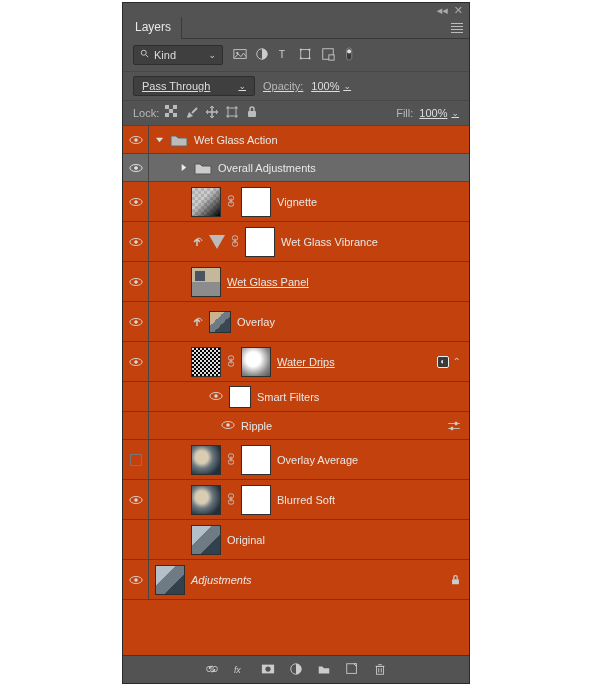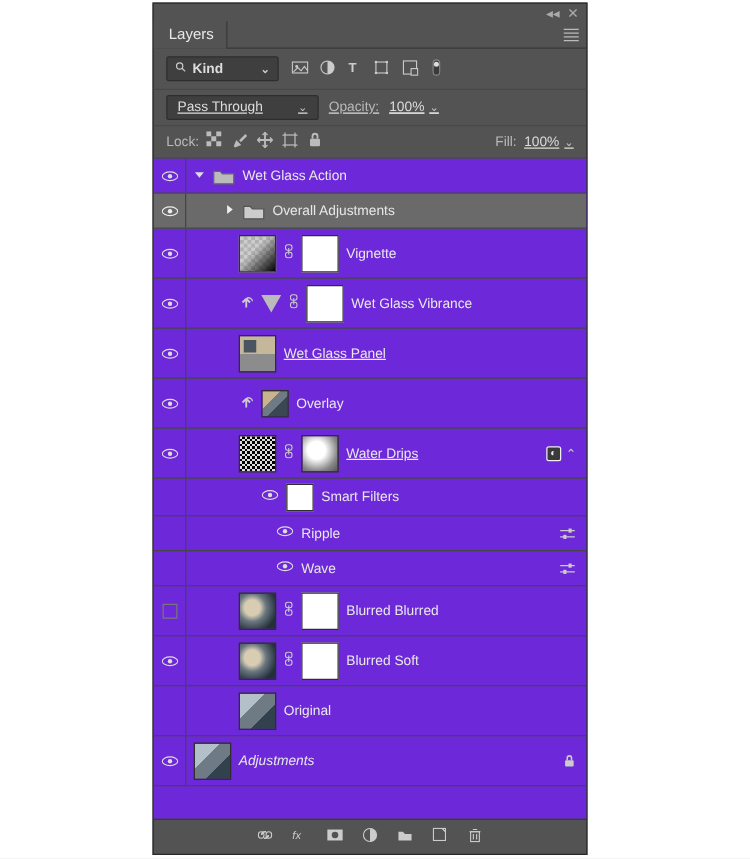--- a/index.html
+++ b/index.html
@@ -21,21 +21,20 @@
   .tab {
     background: #535353; padding: 4px 10px 5px 12px; font-size: 12px; color: #e8e8e8;
     border-right: 1px solid #3a3a3a; height: 22px; display: flex; align-items: center;
   }
   .tab-bar .spacer { flex: 1; }
   .menu-icon { width: 18px; height: 14px; margin-right: 6px; display: flex; flex-direction: column; gap: 2px; justify-content: center; align-items: flex-end;}
   .menu-icon div { width: 12px; height: 1px; background: #bbb; }
   .filter-row {
     display: flex; align-items: center; gap: 4px; padding: 6px 10px;
     border-bottom: 1px solid #484848;
-    font-weight: bold;
   }
   .kind-select {
     display: flex; align-items: center; background: #3f3f3f; border: 1px solid #2e2e2e;
     height: 20px; padding: 0 6px; gap: 4px; border-radius: 2px; width: 90px; color: #ddd;
     margin-right: 6px;
   }
   .kind-select .search-ic svg { width: 10px; height: 10px; }
   .chev { font-size: 9px; color: #ccc; margin-left: auto; }
   .filter-icons { display: flex; gap: 8px; align-items: center; color: #ccc; }
   .filter-icons svg { width: 14px; height: 14px; }
@@ -51,21 +50,21 @@
   .label-sm { color: #b8b8b8; text-align: center; }
   .val-select {
     display: flex; align-items: center; gap: 4px; color: #ddd; text-decoration: underline;
   }
   .lock-row {
     display: flex; align-items: center; gap: 6px; padding: 4px 10px;
     border-bottom: 1px solid #484848; color: #b8b8b8;
   }
   .lock-icons { display: flex; gap: 6px; align-items: center; }
   .lock-icons svg { width: 14px; height: 14px; }
-  .layer-list { flex: 1; overflow: hidden; background: #6d28d9; }
+  .layer-list { flex: 1; overflow: hidden; background: #c2410c; }
   .layer {
     display: flex; align-items: center; height: 40px; padding-right: 8px;
     border-bottom: 1px solid #464646;
   }
   .layer.h28 { height: 28px; }
   .layer.h30 { height: 30px; }
   .layer.sel { background: #6a6a6a; }
   .vis-col { width: 26px; display: flex; align-items: center; justify-content: center; height: 100%;
     border-right: 1px solid #464646; }
   .vis-col svg { width: 14px; height: 10px; }
@@ -421,55 +420,36 @@
             <svg viewBox="0 0 16 12">
               <line x1="1" y1="3" x2="15" y2="3" stroke="#ccc"></line>
               <rect x="9" y="1" width="3" height="4" fill="#ccc"></rect>
               <line x1="1" y1="9" x2="15" y2="9" stroke="#ccc"></line>
               <rect x="4" y="7" width="3" height="4" fill="#ccc"></rect>
             </svg>
           </span>
       </div>
     </div>
 
-    <div class="layer h28">
-      <div class="vis-col"></div>
-      <div class="content">
-        <span class="indent" style="width:60px"></span>
-        <span><svg width="14" height="10" viewBox="0 0 16 10">
-              <ellipse cx="8" cy="5" rx="7" ry="4" stroke="#ddd" fill="none"></ellipse>
-              <circle cx="8" cy="5" r="2" fill="#ddd"></circle>
-            </svg></span>
-        <span class="lname">Wave</span>
-        <span class="grip adjsliders">
-            <svg viewBox="0 0 16 12">
-              <line x1="1" y1="3" x2="15" y2="3" stroke="#ccc"></line>
-              <rect x="9" y="1" width="3" height="4" fill="#ccc"></rect>
-              <line x1="1" y1="9" x2="15" y2="9" stroke="#ccc"></line>
-              <rect x="4" y="7" width="3" height="4" fill="#ccc"></rect>
-            </svg>
-          </span>
-      </div>
-    </div>
 
 
     <div class="layer">
       <div class="vis-col">
           <div class="eye-off"></div>
         </div>
       <div class="content">
         <span class="indent" style="width:30px"></span>
         <div class="thumb img-blur"></div>
         <span class="link-ic"><svg viewBox="0 0 8 14">
               <rect x="1" y="1" width="6" height="5" rx="2" stroke="#ccc" fill="none"></rect>
               <rect x="1" y="8" width="6" height="5" rx="2" stroke="#ccc" fill="none"></rect>
               <line x1="4" y1="4" x2="4" y2="10" stroke="#ccc"></line>
             </svg></span>
         <div class="thumb white"></div>
-        <span class="lname">Blurred Blurred</span>
+        <span class="lname">Overlay Average</span>
       </div>
     </div>
 
     <div class="layer">
       <div class="vis-col">
           <svg viewBox="0 0 16 10">
             <ellipse cx="8" cy="5" rx="7" ry="4" stroke="#ddd" fill="none"></ellipse>
             <circle cx="8" cy="5" r="2" fill="#ddd"></circle>
           </svg>
         </div>

